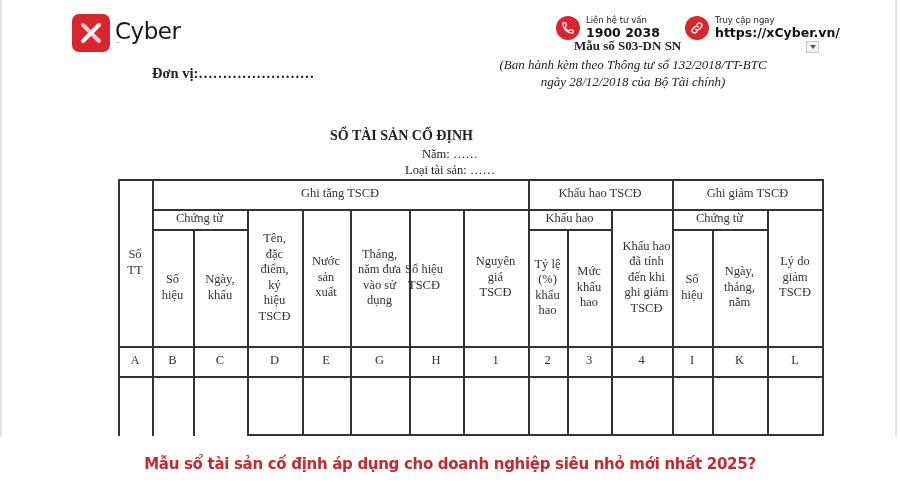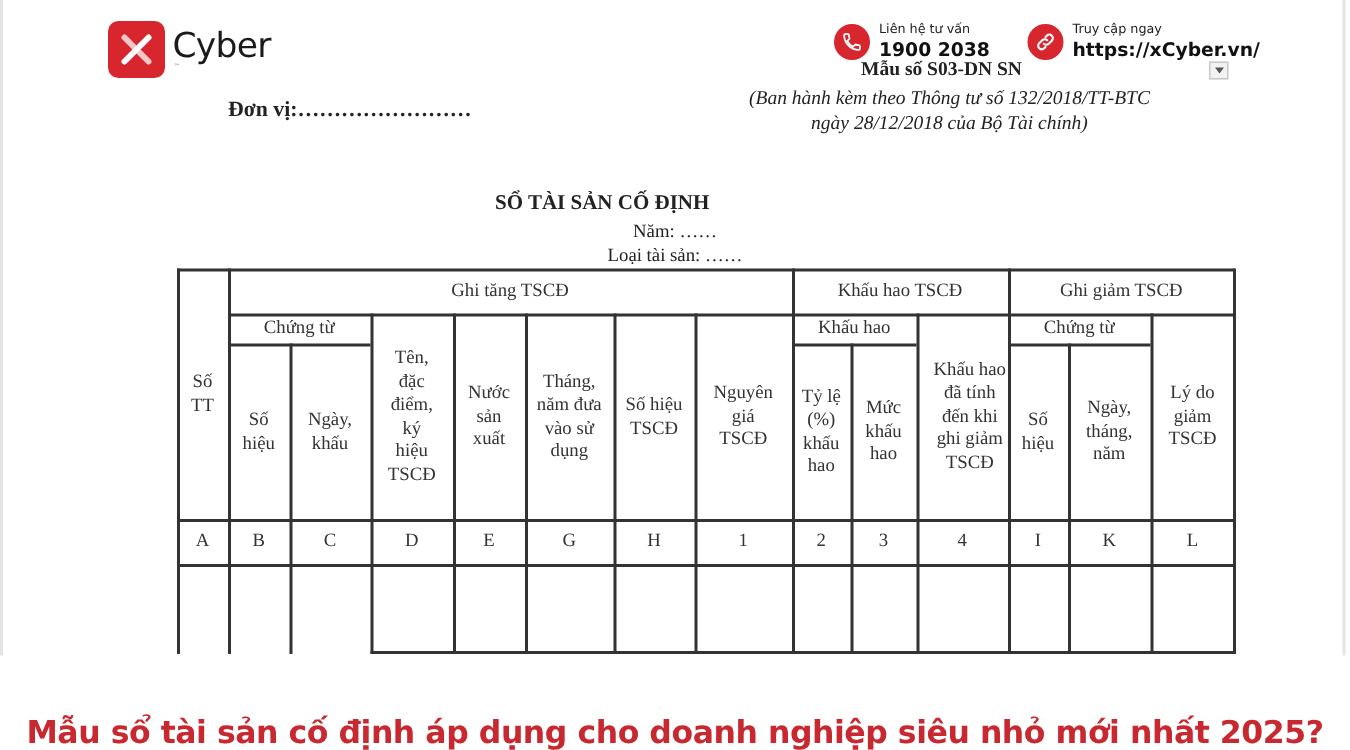--- a/index.html
+++ b/index.html
@@ -47,22 +47,22 @@
 
   .ledger { position: absolute; left: 118px; top: 179px; width: 705px; height: 257px; }
   .cell {
     position: absolute; box-sizing: border-box; display: flex; align-items: center; justify-content: center;
     text-align: center; font-size: 12.5px; line-height: 15.5px; color: #333;
   }
   .hline { position: absolute; height: 1.5px; background: #333; }
   .vline { position: absolute; width: 1.5px; background: #333; }
 
   .caption {
-    position: absolute; left: 0; top: 476px; width: 900px; text-align: center;
-    font-family: "DejaVu Sans", sans-serif; font-weight: bold; font-size: 21px; color: #c8282f;
+    position: absolute; left: 0; top: 455px; width: 900px; text-align: center;
+    font-family: "DejaVu Sans", sans-serif; font-weight: bold; font-size: 15px; color: #c8282f;
     letter-spacing: -0.3px;
   }
 </style>
 </head>
 <body>
 
 <div class="doc-frame"></div>
 
 <div class="logo">
   <div class="logo-badge">
@@ -150,21 +150,21 @@
   <div class="cell" style="left:554px; top:0; width:151px; height:30px;">Ghi giảm TSCĐ</div>
   <div class="cell" style="left:34px; top:30px; width:95px; height:20px;">Chứng từ</div>
   <div class="cell" style="left:410px; top:30px; width:83px; height:20px;">Khấu hao</div>
   <div class="cell" style="left:554px; top:30px; width:95px; height:20px;">Chứng từ</div>
 
   <div class="cell" style="left:34px; top:50px; width:41px; height:117px; padding:0 4px;">Số hiệu</div>
   <div class="cell" style="left:75px; top:50px; width:54px; height:117px; padding:0 6px;">Ngày, khấu</div>
   <div class="cell" style="left:129px; top:30px; width:55px; height:137px; padding:0 10px;">Tên, đặc điểm, ký hiệu TSCĐ</div>
   <div class="cell" style="left:184px; top:30px; width:48px; height:137px; padding:0 6px;">Nước sản xuất</div>
   <div class="cell" style="left:232px; top:30px; width:59px; height:137px; padding:0 6px;">Tháng, năm đưa vào sử dụng</div>
-  <div class="cell" style="left:291px; top:30px; width:54px; height:137px; padding:0 8px;">Số hiệu TSCĐ</div>
+  <div class="cell" style="left:279px; top:30px; width:54px; height:137px; padding:0 8px;">Số hiệu TSCĐ</div>
   <div class="cell" style="left:345px; top:30px; width:65px; height:137px; padding:0 8px;">Nguyên giá TSCĐ</div>
   <div class="cell" style="left:410px; top:50px; width:39px; height:117px; padding:0 3px;">Tỷ lệ (%) khấu hao</div>
   <div class="cell" style="left:449px; top:50px; width:44px; height:117px; padding:0 4px;">Mức khấu hao</div>
   <div class="cell" style="left:493px; top:30px; width:71px; height:137px; padding:16px 10px;">Khấu hao đã tính đến khi ghi giảm TSCĐ</div>
   <div class="cell" style="left:554px; top:50px; width:40px; height:117px; padding:0 4px;">Số hiệu</div>
   <div class="cell" style="left:594px; top:50px; width:55px; height:117px; padding:0 6px;">Ngày, tháng, năm</div>
   <div class="cell" style="left:649px; top:30px; width:56px; height:137px; padding:0 8px;">Lý do giảm TSCĐ</div>
 
   <div class="cell" style="left:0; top:167px; width:34px; height:30px;">A</div>
   <div class="cell" style="left:34px; top:167px; width:41px; height:30px;">B</div>

